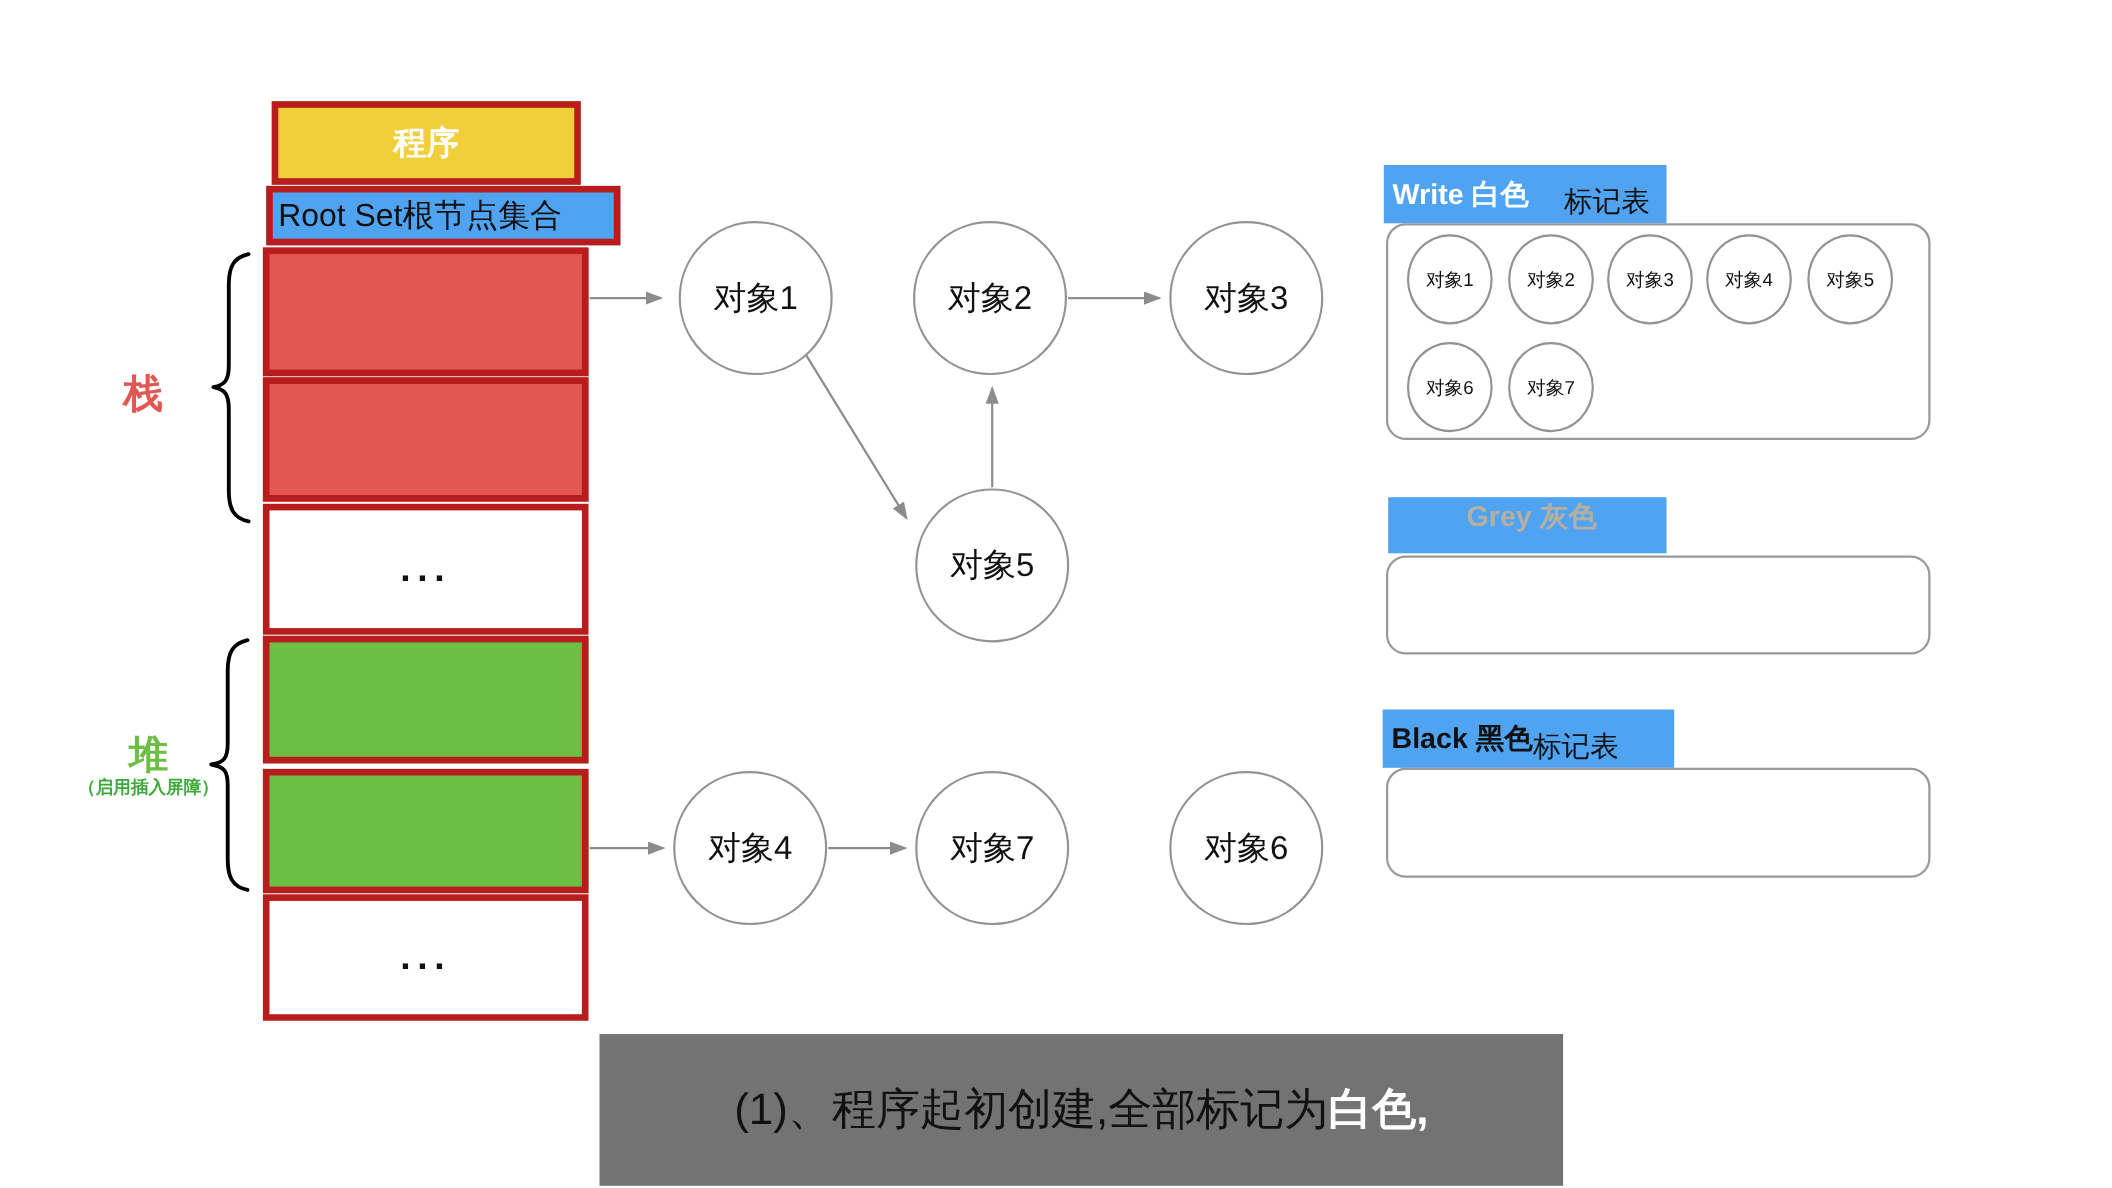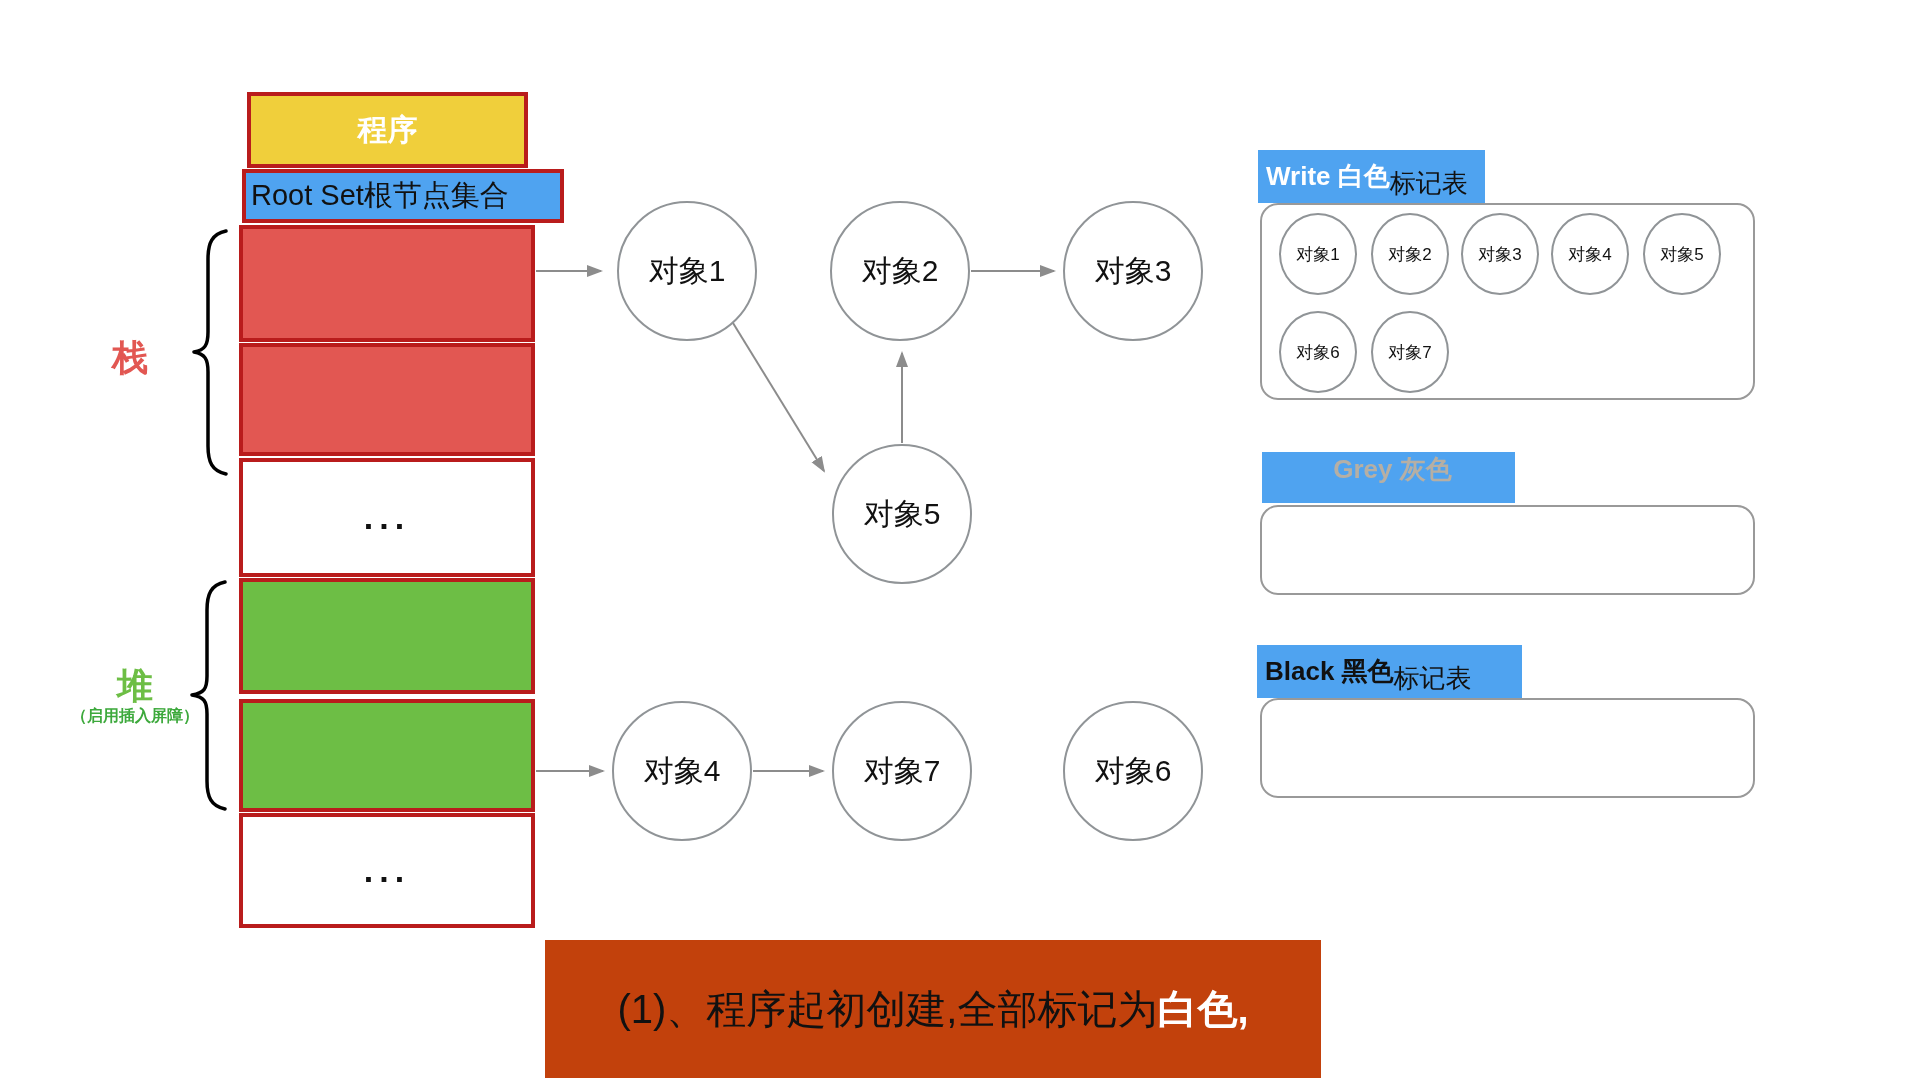--- a/index.html
+++ b/index.html
@@ -2,21 +2,21 @@
 <html><head>
 <meta charset="utf-8">
 <style>
   html,body{margin:0;padding:0;background:#ffffff;}
   .stage{position:relative;width:1920px;height:1080px;background:#fff;overflow:hidden;
          font-family:"Liberation Sans","DejaVu Sans",sans-serif;}
   .abs{position:absolute;box-sizing:border-box;}
   .page-title{left:540px;top:28px;width:760px;height:42px;text-align:center;
               font-size:30px;font-weight:bold;color:#111;}
   
-  .membox{border:4px solid #b91c1c;display:flex;align-items:center;justify-content:center;}
+  .membox{border:6px solid #b91c1c;display:flex;align-items:center;justify-content:center;}
   .box-program{left:247px;top:92px;width:281px;height:76px;background:#F0CF3B;
                color:#fff;font-weight:bold;font-size:30px;}
   .box-rootset{left:242px;top:169px;width:322px;height:54px;background:#4FA3F0;
                color:#111;font-size:29px;justify-content:flex-start;padding-left:5px;white-space:nowrap;}
   .box-red{background:#E25752;}
   .box-green{background:#6DBE45;}
   .box-white{background:#fff;color:#111;font-weight:bold;font-size:34px;letter-spacing:6px;}
   .r1{left:239px;top:225px;width:296px;height:117px;}
   .r2{left:239px;top:343px;width:296px;height:113px;}
   .w1{left:239px;top:458px;width:296px;height:119px;}
@@ -30,33 +30,33 @@
   
   .gnode{width:140px;height:140px;border:2.5px solid #909497;border-radius:50%;
          background:#fff;display:flex;align-items:center;justify-content:center;
          font-size:30px;color:#111;}
   
   .panel-header{background:#4FA3F0;display:flex;align-items:center;padding-left:8px;
                 font-size:26px;white-space:nowrap;}
   .ph-en{font-weight:bold;}
   .ph-suffix{font-weight:normal;color:#111;margin-top:14px;}
   .panel-box{border:2px solid #999;border-radius:18px;background:#fff;}
-  .h-white{left:1258px;top:150px;width:227px;height:53px;}
+  .h-white{left:1258px;top:150px;width:257px;height:53px;gap:32px;}
   .h-white .ph-en{color:#fff;}
   .b-white{left:1260px;top:203px;width:495px;height:197px;}
   .h-grey{left:1262px;top:452px;width:253px;height:51px;flex-direction:column;}
   .h-grey .ph-en{color:#B6AFA4;}
   .b-grey{left:1260px;top:505px;width:495px;height:90px;}
   .h-black{left:1257px;top:645px;width:265px;height:53px;}
   .h-black .ph-en{color:#111;}
   .b-black{left:1260px;top:698px;width:495px;height:100px;}
   .snode{width:78px;height:82px;border:2px solid #909497;border-radius:50%;background:#fff;
          display:flex;align-items:center;justify-content:center;font-size:17px;color:#111;}
   
-  .caption{left:545px;top:940px;width:776px;height:138px;background:#c2410c;
+  .caption{left:545px;top:940px;width:876px;height:138px;background:#737373;
            display:flex;flex-direction:column;align-items:center;justify-content:center;
            font-size:40px;color:#111;line-height:62px;white-space:nowrap;}
   .cap-white{color:#ffffff;font-weight:bold;}
   svg.connectors{position:absolute;left:0;top:0;width:1920px;height:1080px;pointer-events:none;}
 </style>
 </head>
 <body>
 
 <div class="stage">
 

